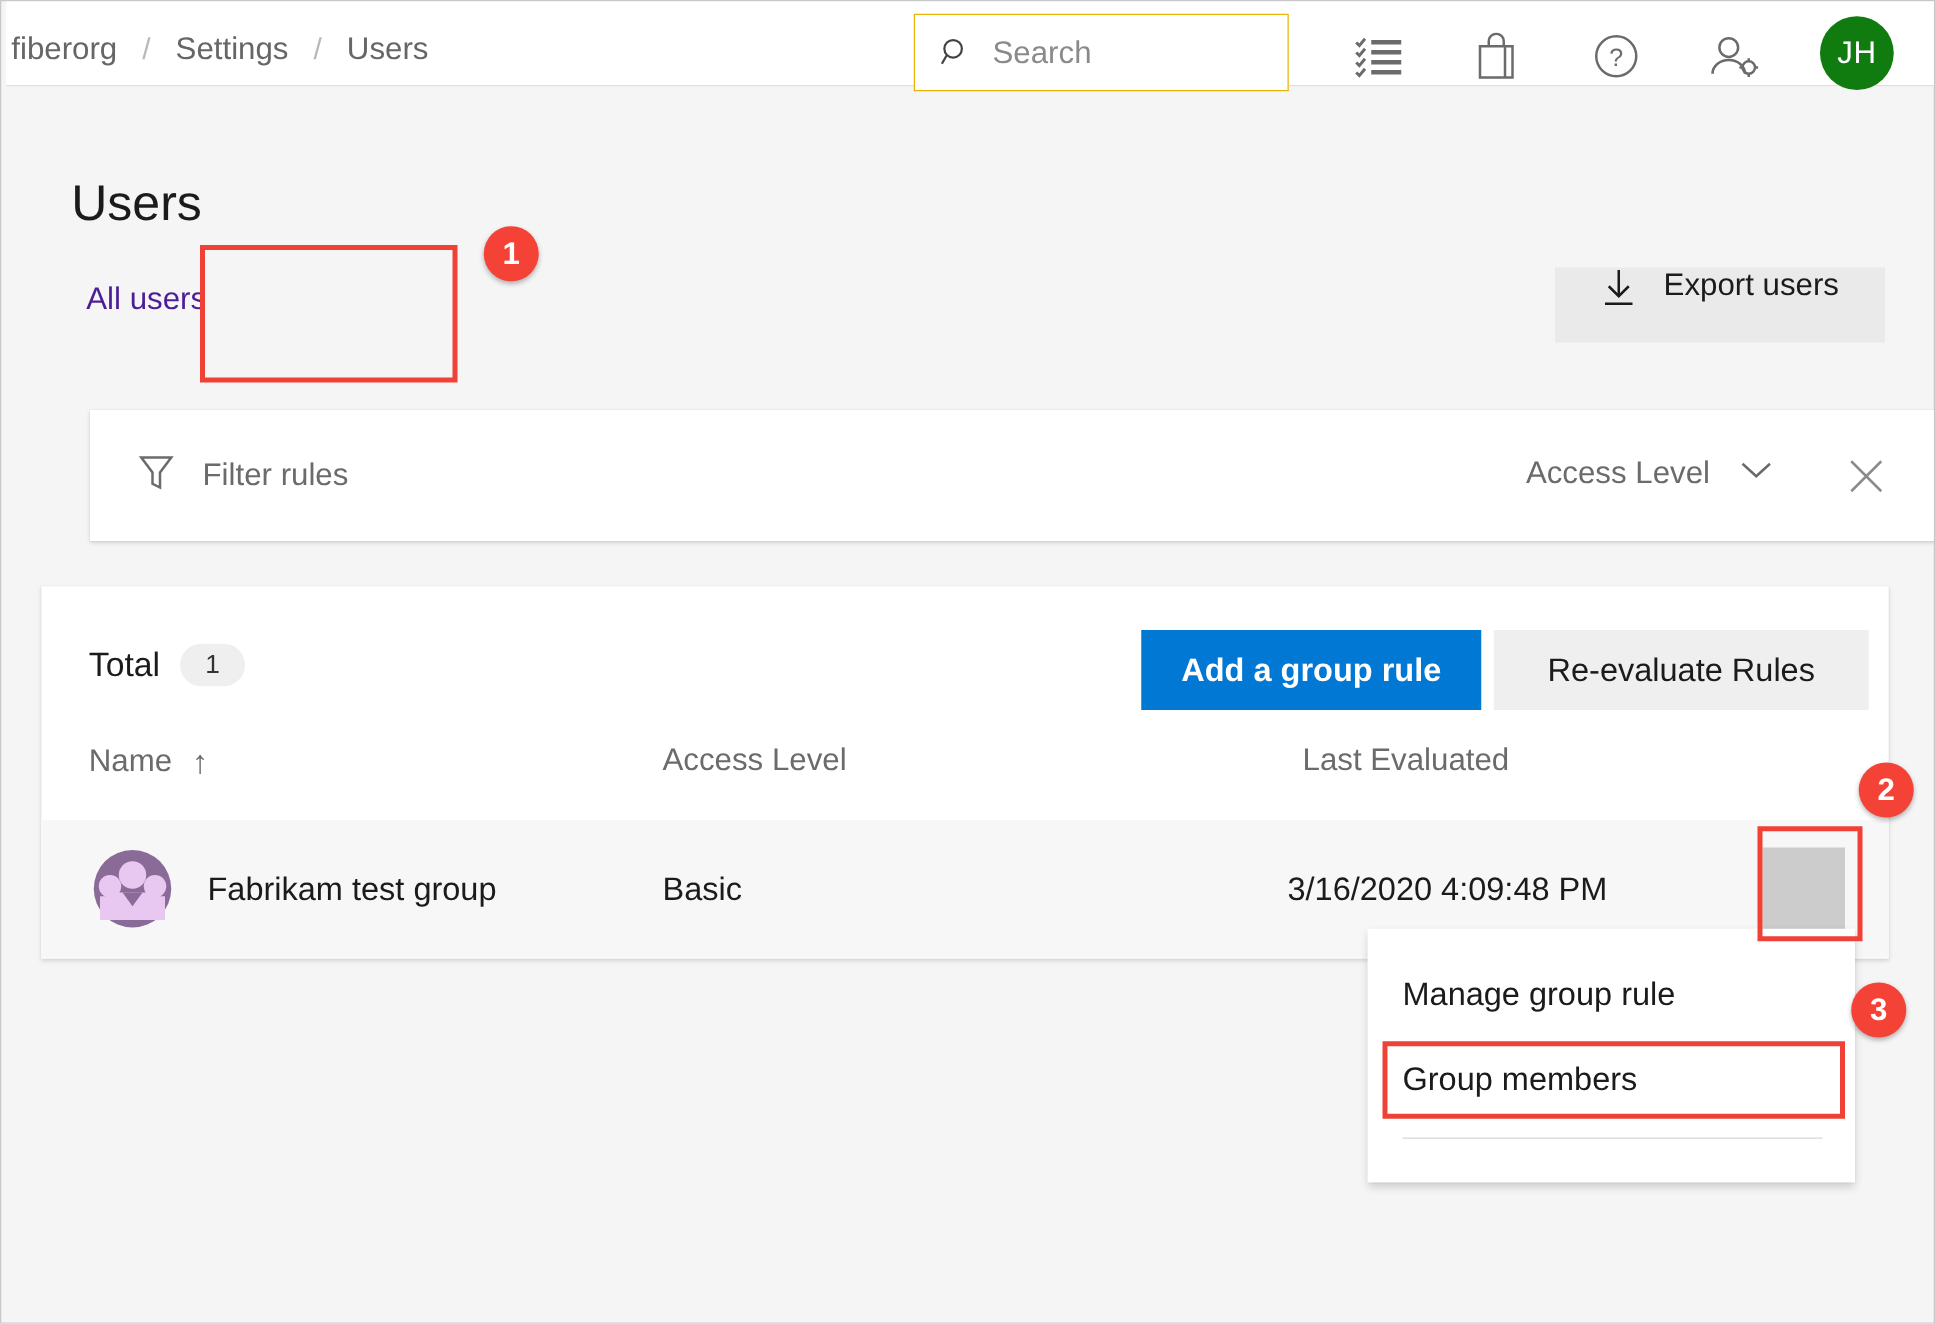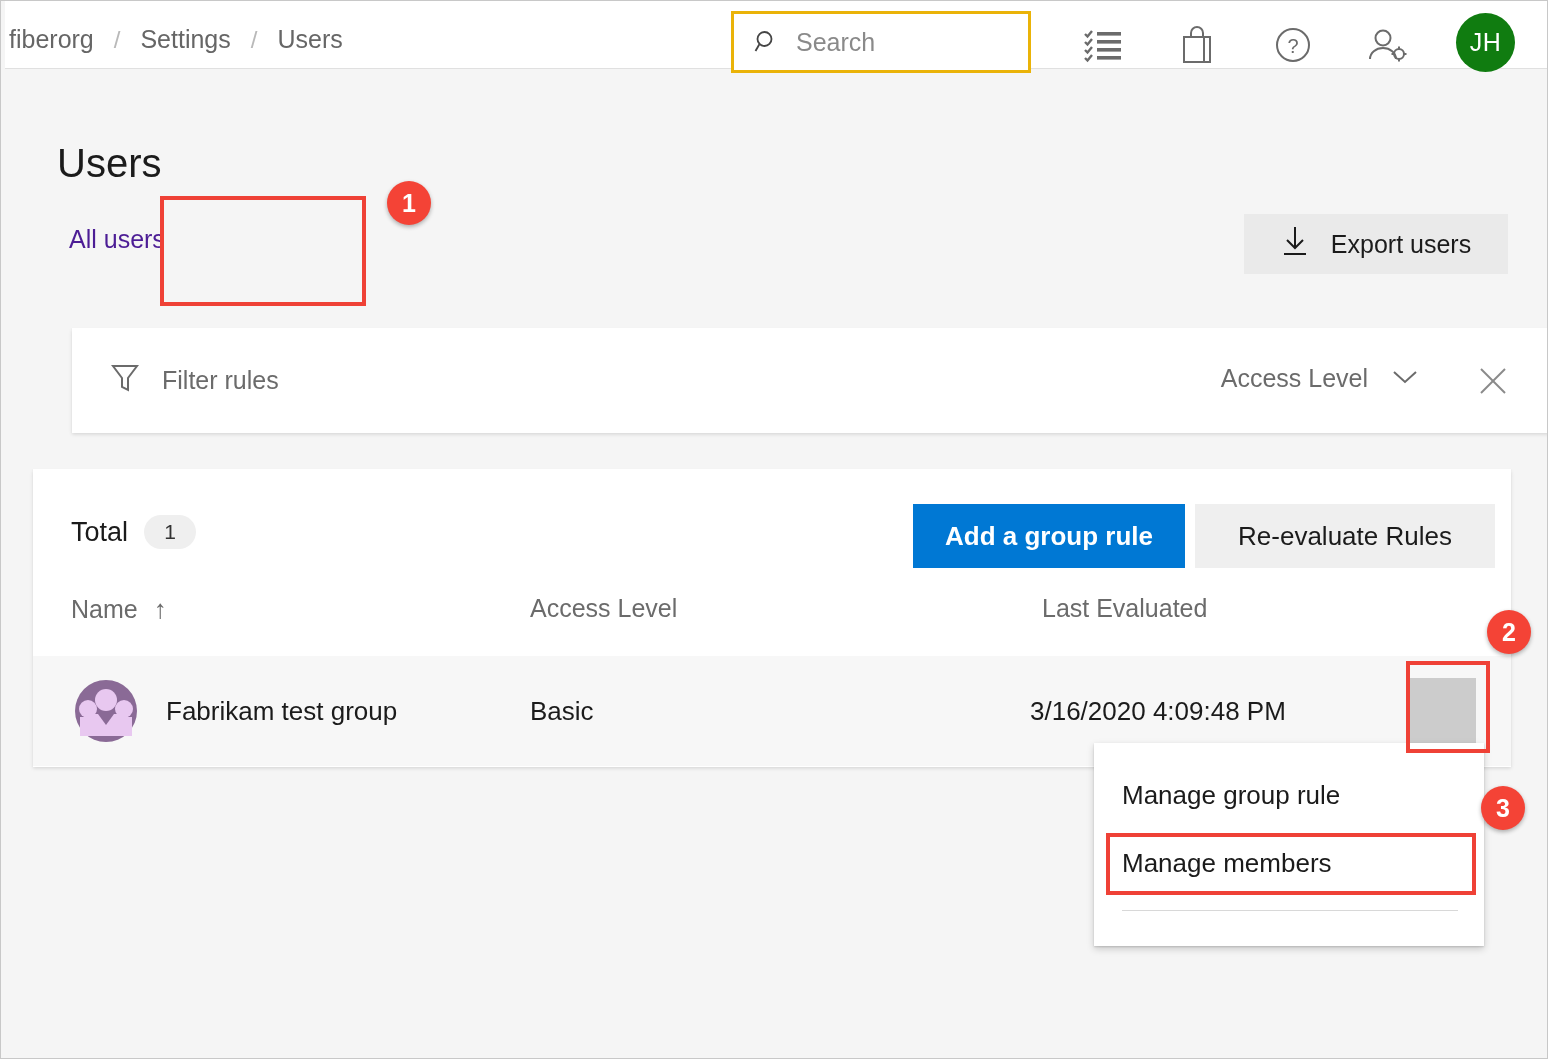--- a/index.html
+++ b/index.html
@@ -50,21 +50,21 @@
     padding: 0 8px;
     font-size: 24px;
   }
 
   #searchbox {
     position: absolute;
     left: 726px;
     top: 10px;
     width: 300px;
     height: 62px;
-    border: 3px solid #eab308;
+    border: 1px solid #eab308;
     background: #ffffff;
     box-sizing: border-box;
     display: flex;
     align-items: center;
   }
   #searchbox .mag {
     margin-left: 20px;
     margin-right: 14px;
     width: 26px;
     height: 26px;
@@ -147,21 +147,21 @@
   }
 
   #export-btn {
     position: absolute;
     left: 1243px;
     top: 213px;
     width: 264px;
     height: 60px;
     background: #eaeaea;
     display: flex;
-    align-items: center;
+    align-items: flex-start;
     justify-content: center;
     cursor: pointer;
     font-size: 25px;
     color: #1b1b1b;
   }
   #export-btn .dl { margin-right: 22px; }
 
   
   #filter-card {
     position: absolute;
@@ -583,21 +583,21 @@
         </span>
       </span>
     </div>
   </div>
 
   <div id="context-menu">
     <div class="menu-item">
       <span>Manage group rule</span>
     </div>
     <div class="menu-item">
-      <span>Manage members</span>
+      <span>Group members</span>
     </div>
     <div class="menu-divider"></div>
   </div>
 
   <div class="callout-box" id="callout-box-1"></div>
   <div class="callout-box" id="callout-box-2"></div>
   <div class="callout-box" id="callout-box-3"></div>
 
   <div class="badge" id="badge-1">1</div>
   <div class="badge" id="badge-2">2</div>

